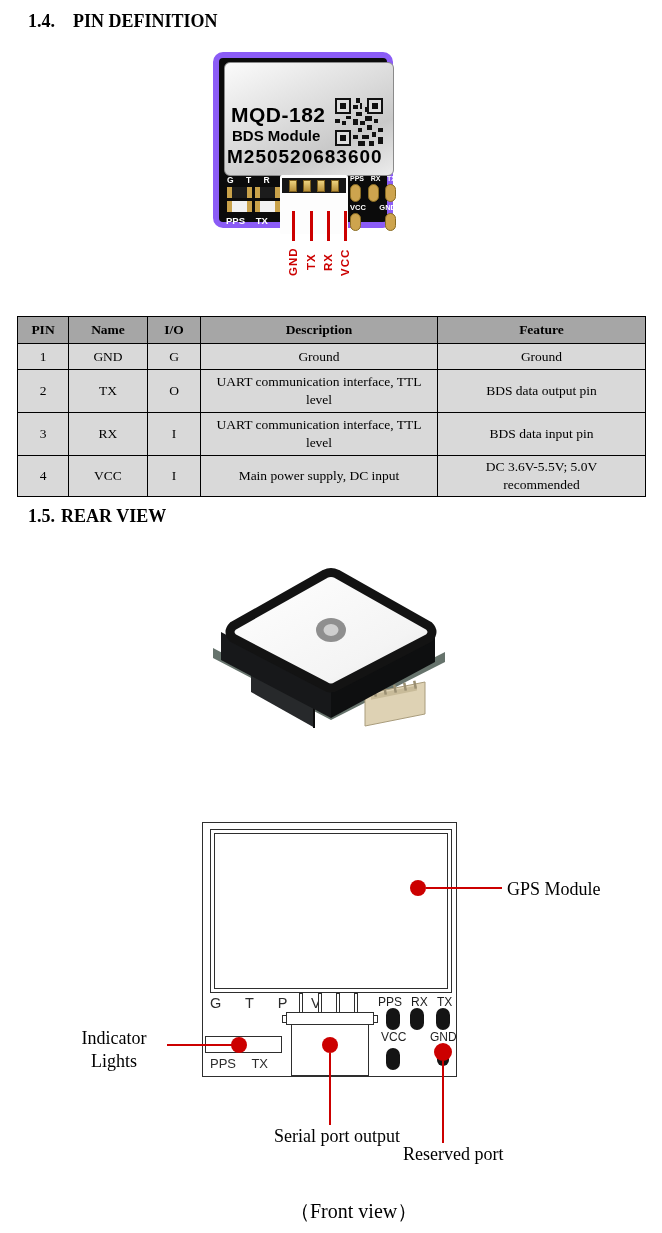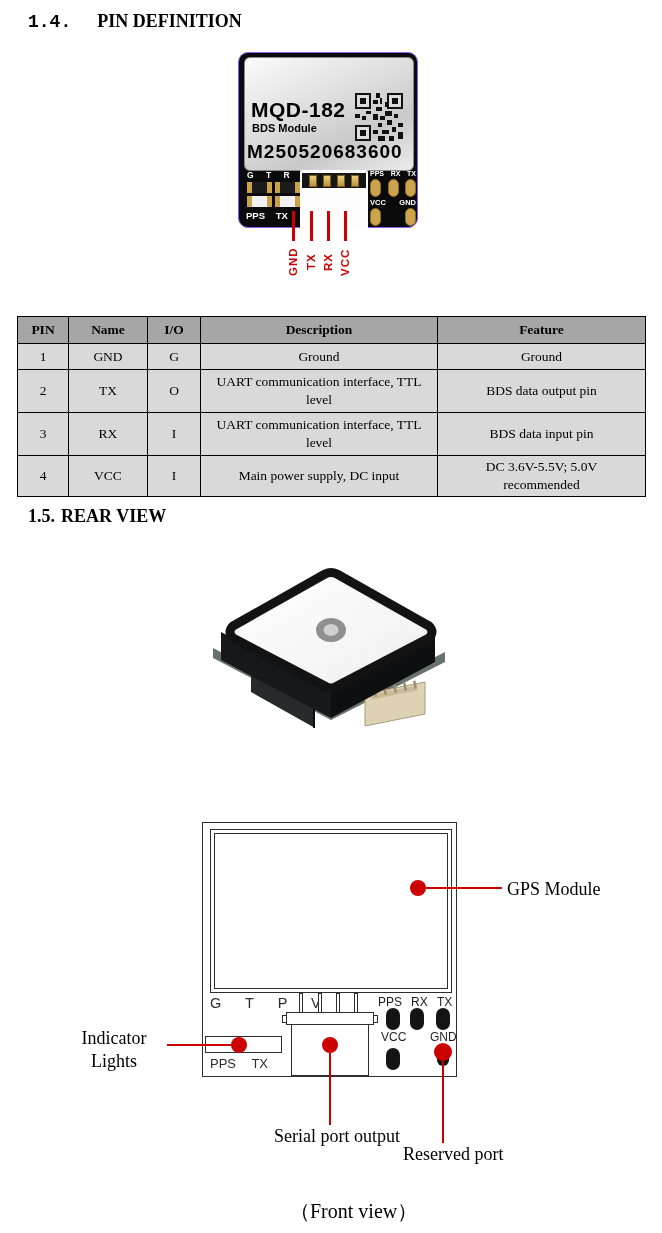--- a/index.html
+++ b/index.html
@@ -2,39 +2,39 @@
 <html><head>
 <meta charset="utf-8">
 <style>
   html,body { margin:0; padding:0; background:#fff; }
   .page {
     position:relative; width:662px; height:1233px; background:#ffffff;
     font-family:"Liberation Serif", serif; color:#000; overflow:hidden;
   }
   
   .heading { position:absolute; font-weight:bold; font-size:18px; white-space:nowrap; }
-  .heading .num-wide { margin-right:26px;font-family:Liberation Mono, monospace; }
+  .heading .num-wide { margin-right:18px; }
   .heading .num { margin-right:6px; }
   #h-pin  { left:28px; top:11px; }
   #h-rear { left:28px; top:506px; }
   #h-diag { left:28px; top:756px; }
 
   
   #module-photo {
-    position:absolute; left:238px; top:52px; width:180px; height:176px;
-    background:#0b0b0b; border-radius:10px; border:1px solid #8b5cf6;
+    position:absolute; left:213px; top:52px; width:180px; height:176px;
+    background:#0b0b0b; border-radius:10px; border:6px solid #8b5cf6;
     box-sizing:border-box; font-family:"Liberation Sans", sans-serif;text-decoration:underline;
   }
   .m-label {
     position:absolute; left:5px; top:4px; width:168px; height:112px;
     background:linear-gradient(155deg,#fbfbfb 0%,#dcdcdc 45%,#c9c9c9 70%,#ececec 100%);
     border-radius:6px; border:1px solid #8a8a8a;
   }
   .m-model  { position:absolute; left:6px;  top:40px; font-weight:bold; font-size:21px; letter-spacing:0.5px; }
-  .m-type   { position:absolute; left:7px;  top:64px; font-weight:bold; font-size:11px; }
+  .m-type   { position:absolute; left:7px;  top:64px; font-weight:bold; font-size:15px; }
   .m-serial { position:absolute; left:2px;  top:83px; font-weight:bold; font-size:19px; letter-spacing:1px; white-space:nowrap; }
   .m-qr { position:absolute; left:110px; top:35px; width:48px; height:48px; }
 
   .m-silk { color:#fff; font-weight:bold; position:absolute; white-space:nowrap; }
   .silk-gtrv  { left:8px;  top:117px; font-size:8.5px; letter-spacing:5px; }
   .silk-ppstx { left:7px;  top:157px; font-size:9.5px; word-spacing:8px; }
   .led { position:absolute; width:15px; height:11px; border-left:5px solid #c9a24a; border-right:5px solid #c9a24a; }
   .led.dark  { background:#1c1c1c; }
   .led.light { background:#f2f2f2; }
   .l1 { left:8px;  top:129px; } .l2 { left:36px; top:129px; }

